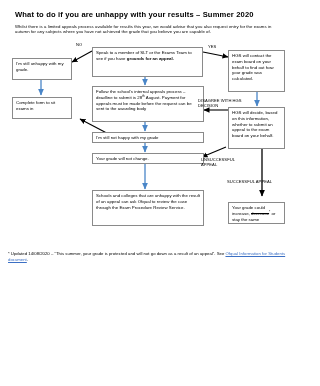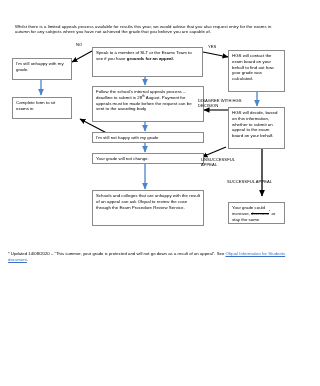--- a/index.html
+++ b/index.html
@@ -51,20 +51,21 @@
     position:absolute;left:8px;top:251px;width:282px;
     font-size:4.25px;line-height:6.2px;letter-spacing:.02px;
   }
   .footnote a{color:#3b6fc4;text-decoration:underline;}
 </style>
 </head>
 <body>
 
 <div class="page">
 
+  <div class="title">What to do if you are unhappy with your results – Summer 2020</div>
   <div class="intro">Whilst there is a limited appeals process available for results this year, we would advise that you also request entry for the exams in autumn for any subjects where you have not achieved the grade that you believe you are capable of.</div>
 
   <svg class="wires">
     <defs>
       <marker id="ab" markerWidth="6" markerHeight="6" refX="5" refY="3" orient="auto">
         <path d="M0,0.6 L5.4,3 L0,5.4 z" fill="#4a86c8"></path>
       </marker>
       <marker id="ak" markerWidth="6" markerHeight="6" refX="5" refY="3" orient="auto">
         <path d="M0,0.6 L5.4,3 L0,5.4 z" fill="#000000"></path>
       </marker>

